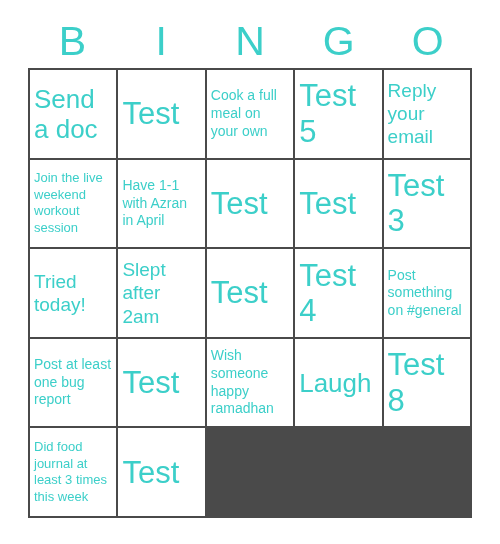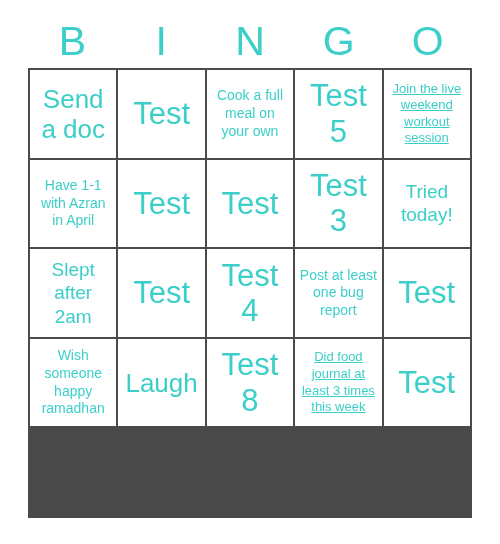--- a/index.html
+++ b/index.html
@@ -57,37 +57,37 @@
     gap: 0;
   }
   .cell {
     box-sizing: border-box;
     background: #ffffff;
     border-right: 2px solid #4a4a4a;
     border-bottom: 2px solid #4a4a4a;
     display: flex;
     align-items: center;
     justify-content: center;
-    text-align: center;
+    text-align: left;
     padding: 16px 4px;
     overflow: hidden;
   }
   .cell-text {
     color: #3ccfc9;
     font-weight: 400;
     display: block;
     width: 100%;
     word-wrap: break-word;
     user-select: none;
   }
   .sz-lg  { font-size: 31px; line-height: 1.14; }
   .sz-md  { font-size: 26px; line-height: 1.16; }
   .sz-sm  { font-size: 19px; line-height: 1.22; }
   .sz-xs  { font-size: 14px; line-height: 1.26; }
-  .sz-xxs { font-size: 13px;   line-height: 1.28; text-decoration: underline; }
+  .sz-xxs { font-size: 13px;   line-height: 1.28; }
 </style>
 </head>
 <body>
 
 <div id="card">
 
   <div id="header-row">
     <div class="header-letter">B</div>
     <div class="header-letter">I</div>
     <div class="header-letter">N</div>
@@ -100,20 +100,23 @@
         <span class="cell-text sz-md">Send a doc</span>
       </div>
       <div class="cell">
         <span class="cell-text sz-lg">Test</span>
       </div>
       <div class="cell">
         <span class="cell-text sz-xs">Cook a full meal on your own</span>
       </div>
       <div class="cell">
         <span class="cell-text sz-lg">Test 5</span>
+      </div>
+      <div class="cell">
+        <span class="cell-text sz-sm">Reply your email</span>
       </div>
       <div class="cell">
         <span class="cell-text sz-xxs">Join the live weekend workout session</span>
       </div>
       <div class="cell">
         <span class="cell-text sz-xs">Have 1-1 with Azran in April</span>
       </div>
       <div class="cell">
         <span class="cell-text sz-lg">Test</span>
       </div>
@@ -129,20 +132,23 @@
       <div class="cell">
         <span class="cell-text sz-sm">Slept after 2am</span>
       </div>
       <div class="cell">
         <span class="cell-text sz-lg">Test</span>
       </div>
       <div class="cell">
         <span class="cell-text sz-lg">Test 4</span>
       </div>
       <div class="cell">
+        <span class="cell-text sz-xs">Post something on #general</span>
+      </div>
+      <div class="cell">
         <span class="cell-text sz-xs">Post at least one bug report</span>
       </div>
       <div class="cell">
         <span class="cell-text sz-lg">Test</span>
       </div>
       <div class="cell">
         <span class="cell-text sz-xs">Wish someone happy ramadhan</span>
       </div>
       <div class="cell">
         <span class="cell-text sz-md">Laugh</span>

